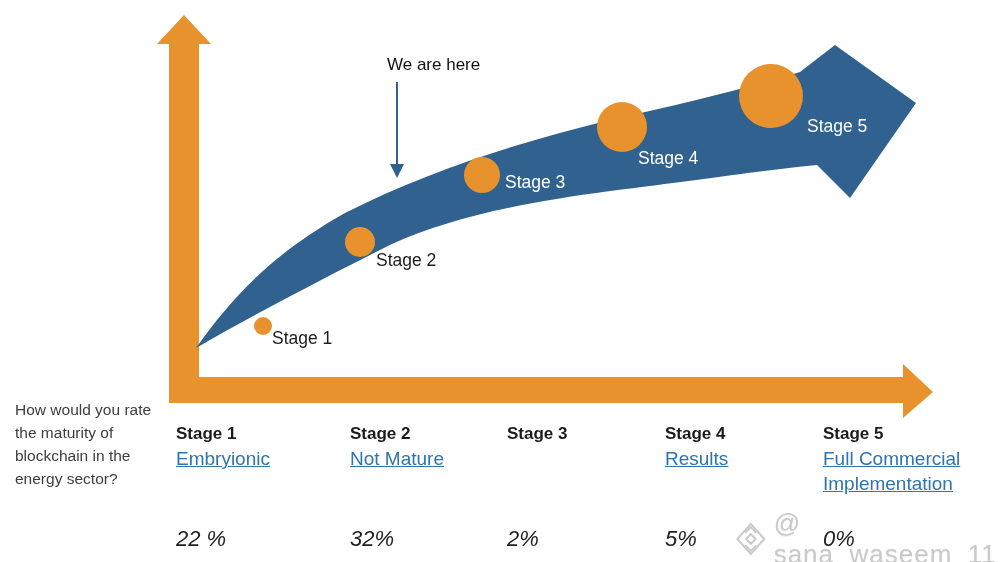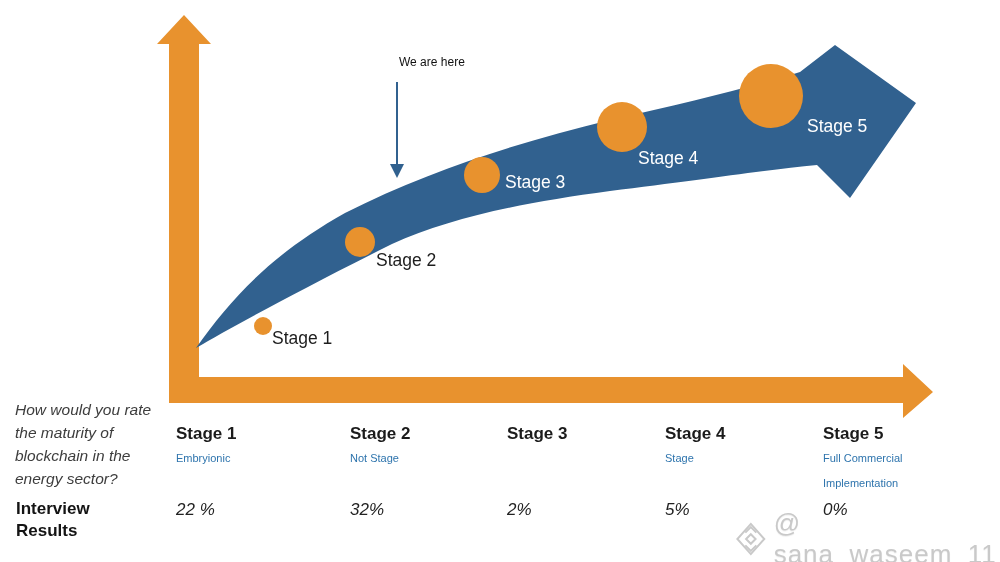--- a/index.html
+++ b/index.html
@@ -2,40 +2,40 @@
 <html><head>
 <meta charset="utf-8">
 <style>
   html,body{margin:0;padding:0;background:#fff;}
   .canvas{
     position:relative;width:1000px;height:562px;background:#ffffff;
     overflow:hidden;font-family:"Liberation Sans",sans-serif;
   }
   .canvas svg.diagram{position:absolute;left:0;top:0;}
   .lbl{position:absolute;white-space:nowrap;}
-  .we-are-here{left:387px;top:55px;font-size:12px;color:#111;margin-left:12px;}
+  .we-are-here{left:387px;top:55px;font-size:17px;color:#111;}
   .stage-curve{font-size:17.5px;color:#1d1d1d;}
   .stage-curve.on-band{color:#ffffff;}
   .s1{left:272px;top:328px;}
   .s2{left:376px;top:250px;}
   .s3{left:505px;top:172px;}
   .s4{left:638px;top:148px;}
   .s5{left:807px;top:116px;}
   .question{
     position:absolute;left:15px;top:398px;width:160px;
-    font-size:15.5px;line-height:23px;font-style:italic;color:#3d3d3d;
+    font-size:15.5px;line-height:23px;color:#3d3d3d;
   }
   .row-header{
     position:absolute;left:16px;top:498px;width:95px;
     font-size:17px;line-height:22px;font-weight:700;color:#141414;
   }
   .col{position:absolute;top:422px;width:150px;}
   .col .stage-name{font-size:17px;line-height:24px;font-weight:700;color:#1b1b1b;}
-  .col .maturity{font-size:11px;line-height:25px;color:#2E74AD;}
-  .col .result{position:absolute;left:0;top:78px;font-size:17px;font-style:italic;color:#222;}
+  .col .maturity{font-size:19px;line-height:25px;color:#2E74AD;text-decoration:underline;}
+  .col .result{position:absolute;left:0;top:104px;font-size:22px;font-style:italic;color:#222;}
   .col1{left:176px;}
   .col2{left:350px;}
   .col3{left:507px;width:145px;}
   .col4{left:665px;width:140px;}
   .col5{left:823px;width:155px;}
   .watermark{
     position:absolute;left:735px;top:508px;display:flex;align-items:center;gap:7px;
     color:#c9c9c9;
   }
   .watermark .handle{font-size:26px;letter-spacing:1px;text-shadow:0 1px 1px rgba(0,0,0,0.07);}
@@ -73,42 +73,41 @@
   <div class="lbl we-are-here">We are here</div>
 
   <div class="lbl stage-curve s1">Stage 1</div>
   <div class="lbl stage-curve s2">Stage 2</div>
   <div class="lbl stage-curve on-band s3">Stage 3</div>
   <div class="lbl stage-curve on-band s4">Stage 4</div>
   <div class="lbl stage-curve on-band s5">Stage 5</div>
 
   <div class="question">How would you rate the maturity of blockchain in the energy sector?</div>
 
-  <div class="row-header">Interview Results</div>
 
   <div class="col col1">
     <div class="stage-name">Stage 1</div>
     <div class="maturity">Embryionic</div>
     <div class="result">22 %</div>
   </div>
 
   <div class="col col2">
     <div class="stage-name">Stage 2</div>
-    <div class="maturity">Not Stage</div>
+    <div class="maturity">Not Mature</div>
     <div class="result">32%</div>
   </div>
 
   <div class="col col3">
     <div class="stage-name">Stage 3</div>
     <div class="result">2%</div>
   </div>
 
   <div class="col col4">
     <div class="stage-name">Stage 4</div>
-    <div class="maturity">Stage</div>
+    <div class="maturity">Results</div>
     <div class="result">5%</div>
   </div>
 
   <div class="col col5">
     <div class="stage-name">Stage 5</div>
     <div class="maturity">Full Commercial Implementation</div>
     <div class="result">0%</div>
   </div>
 
   <div class="watermark">

